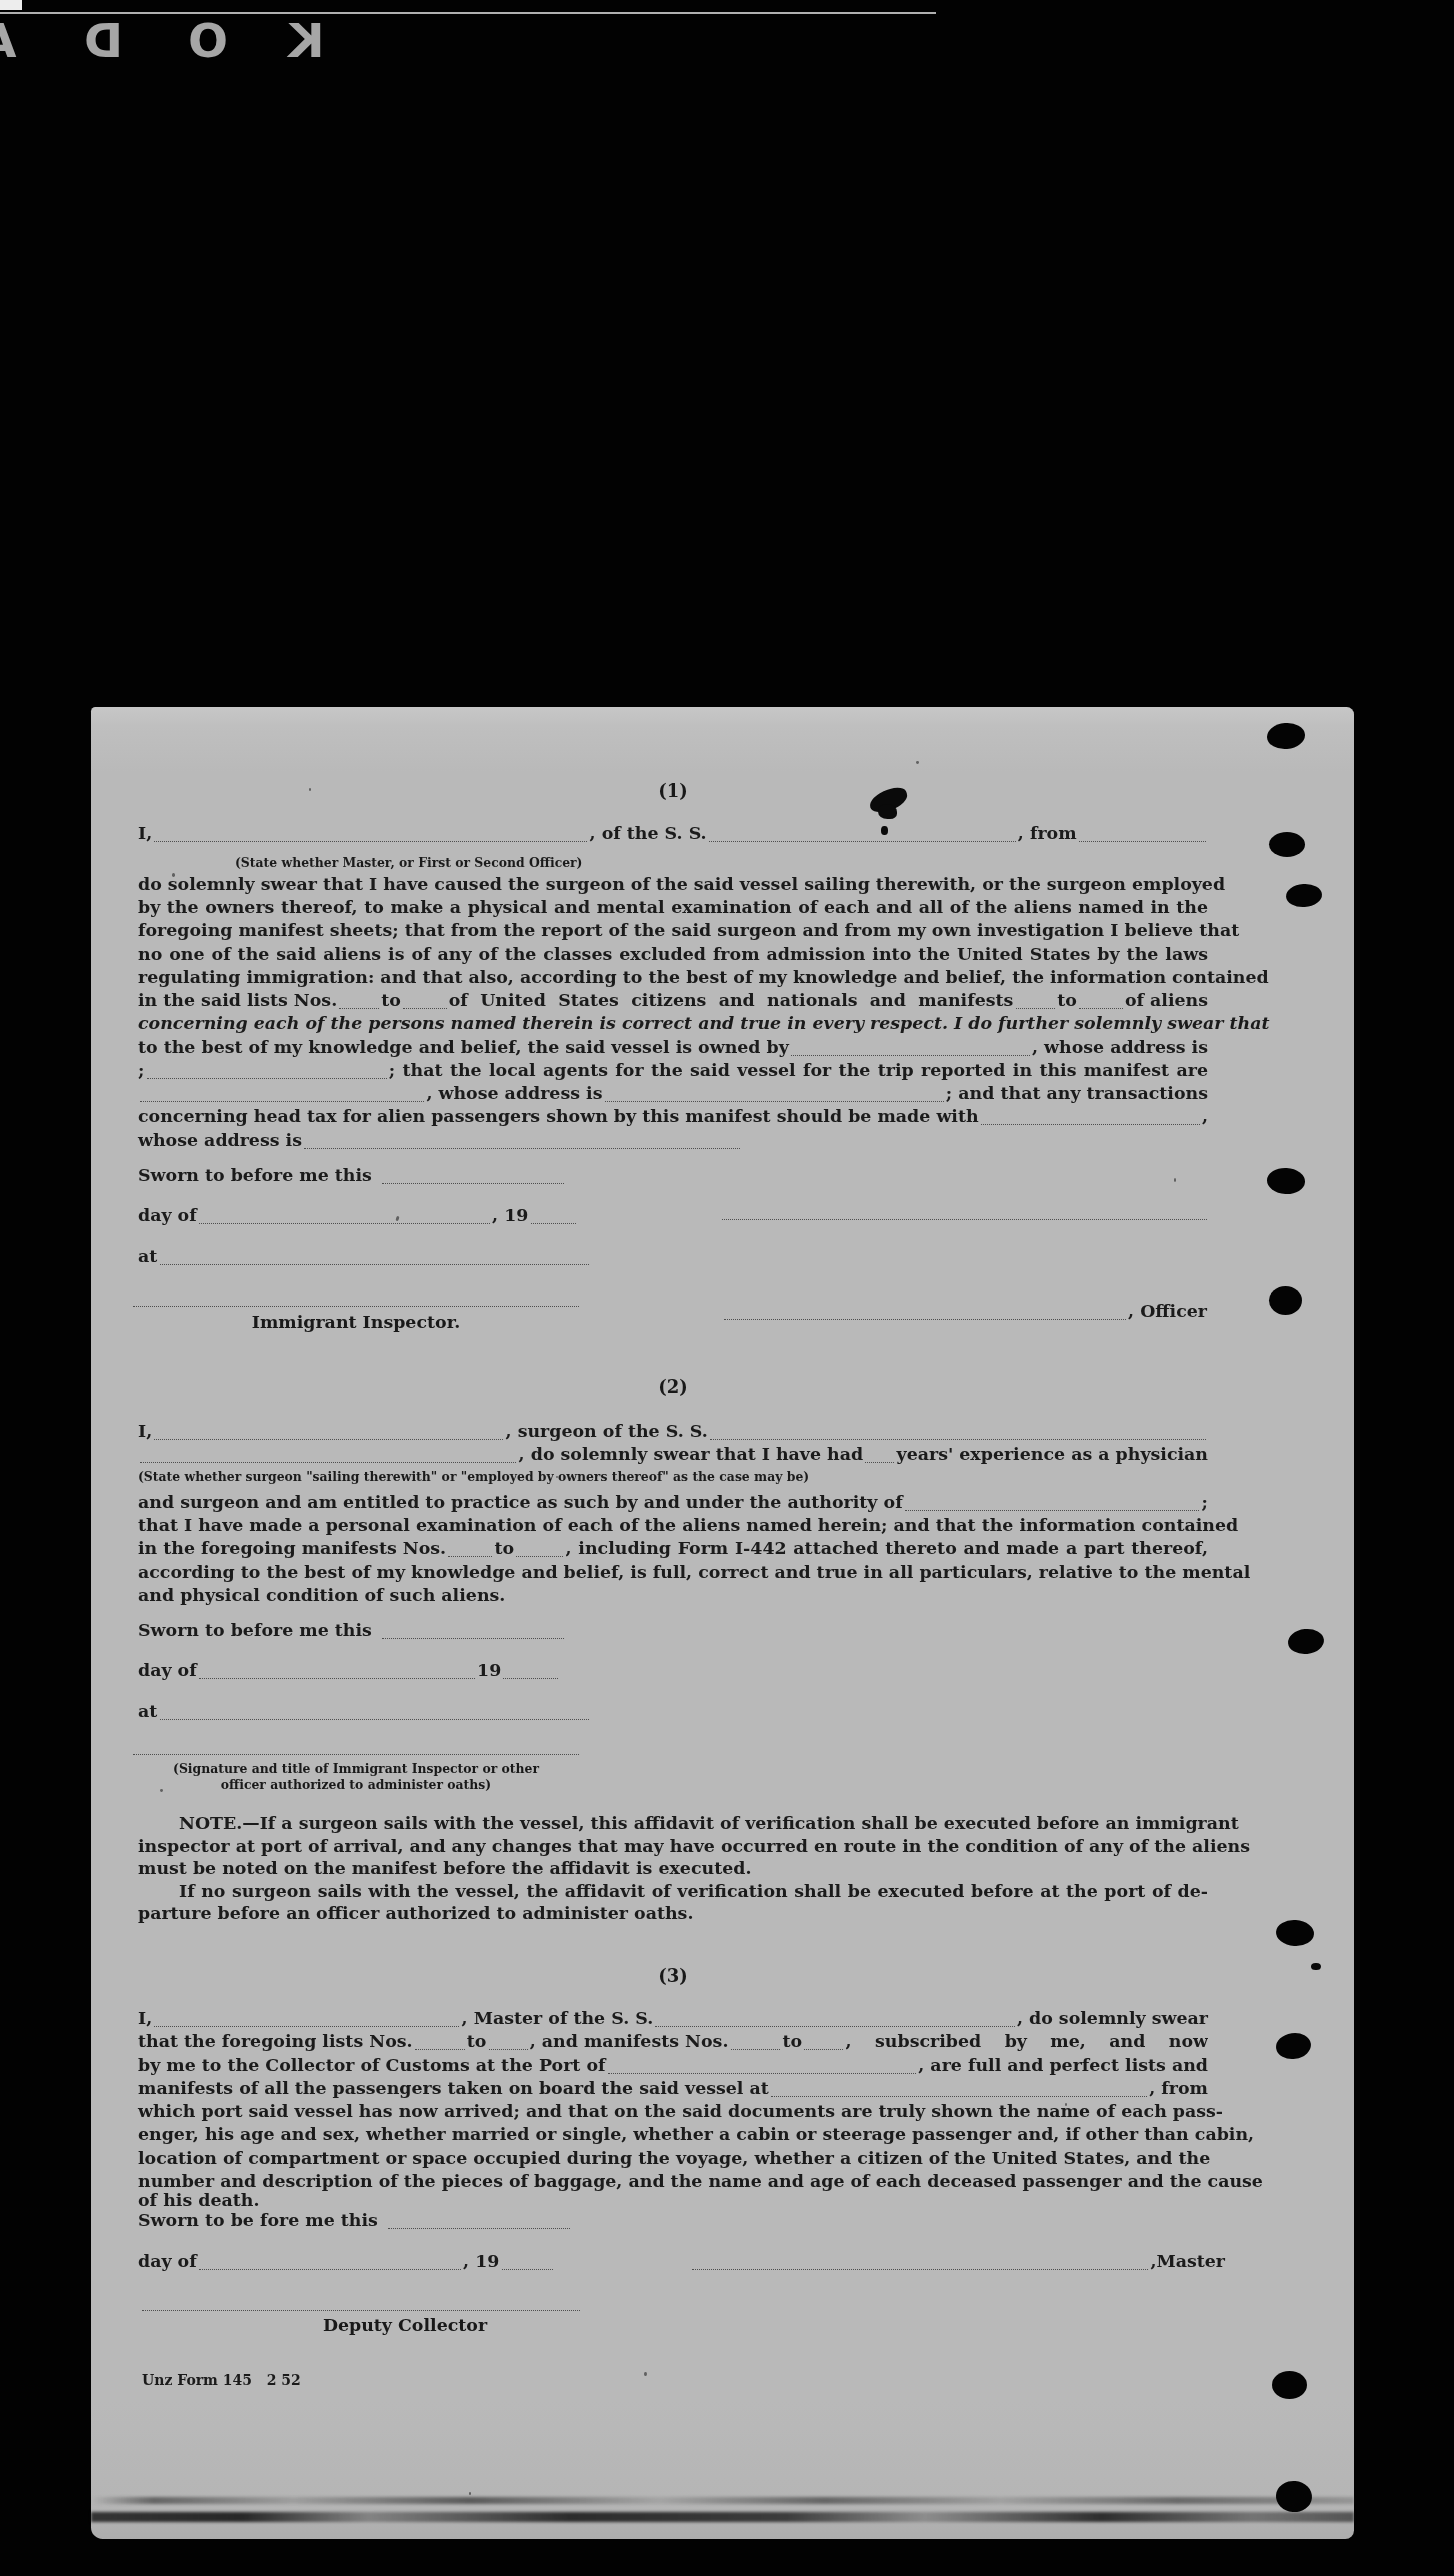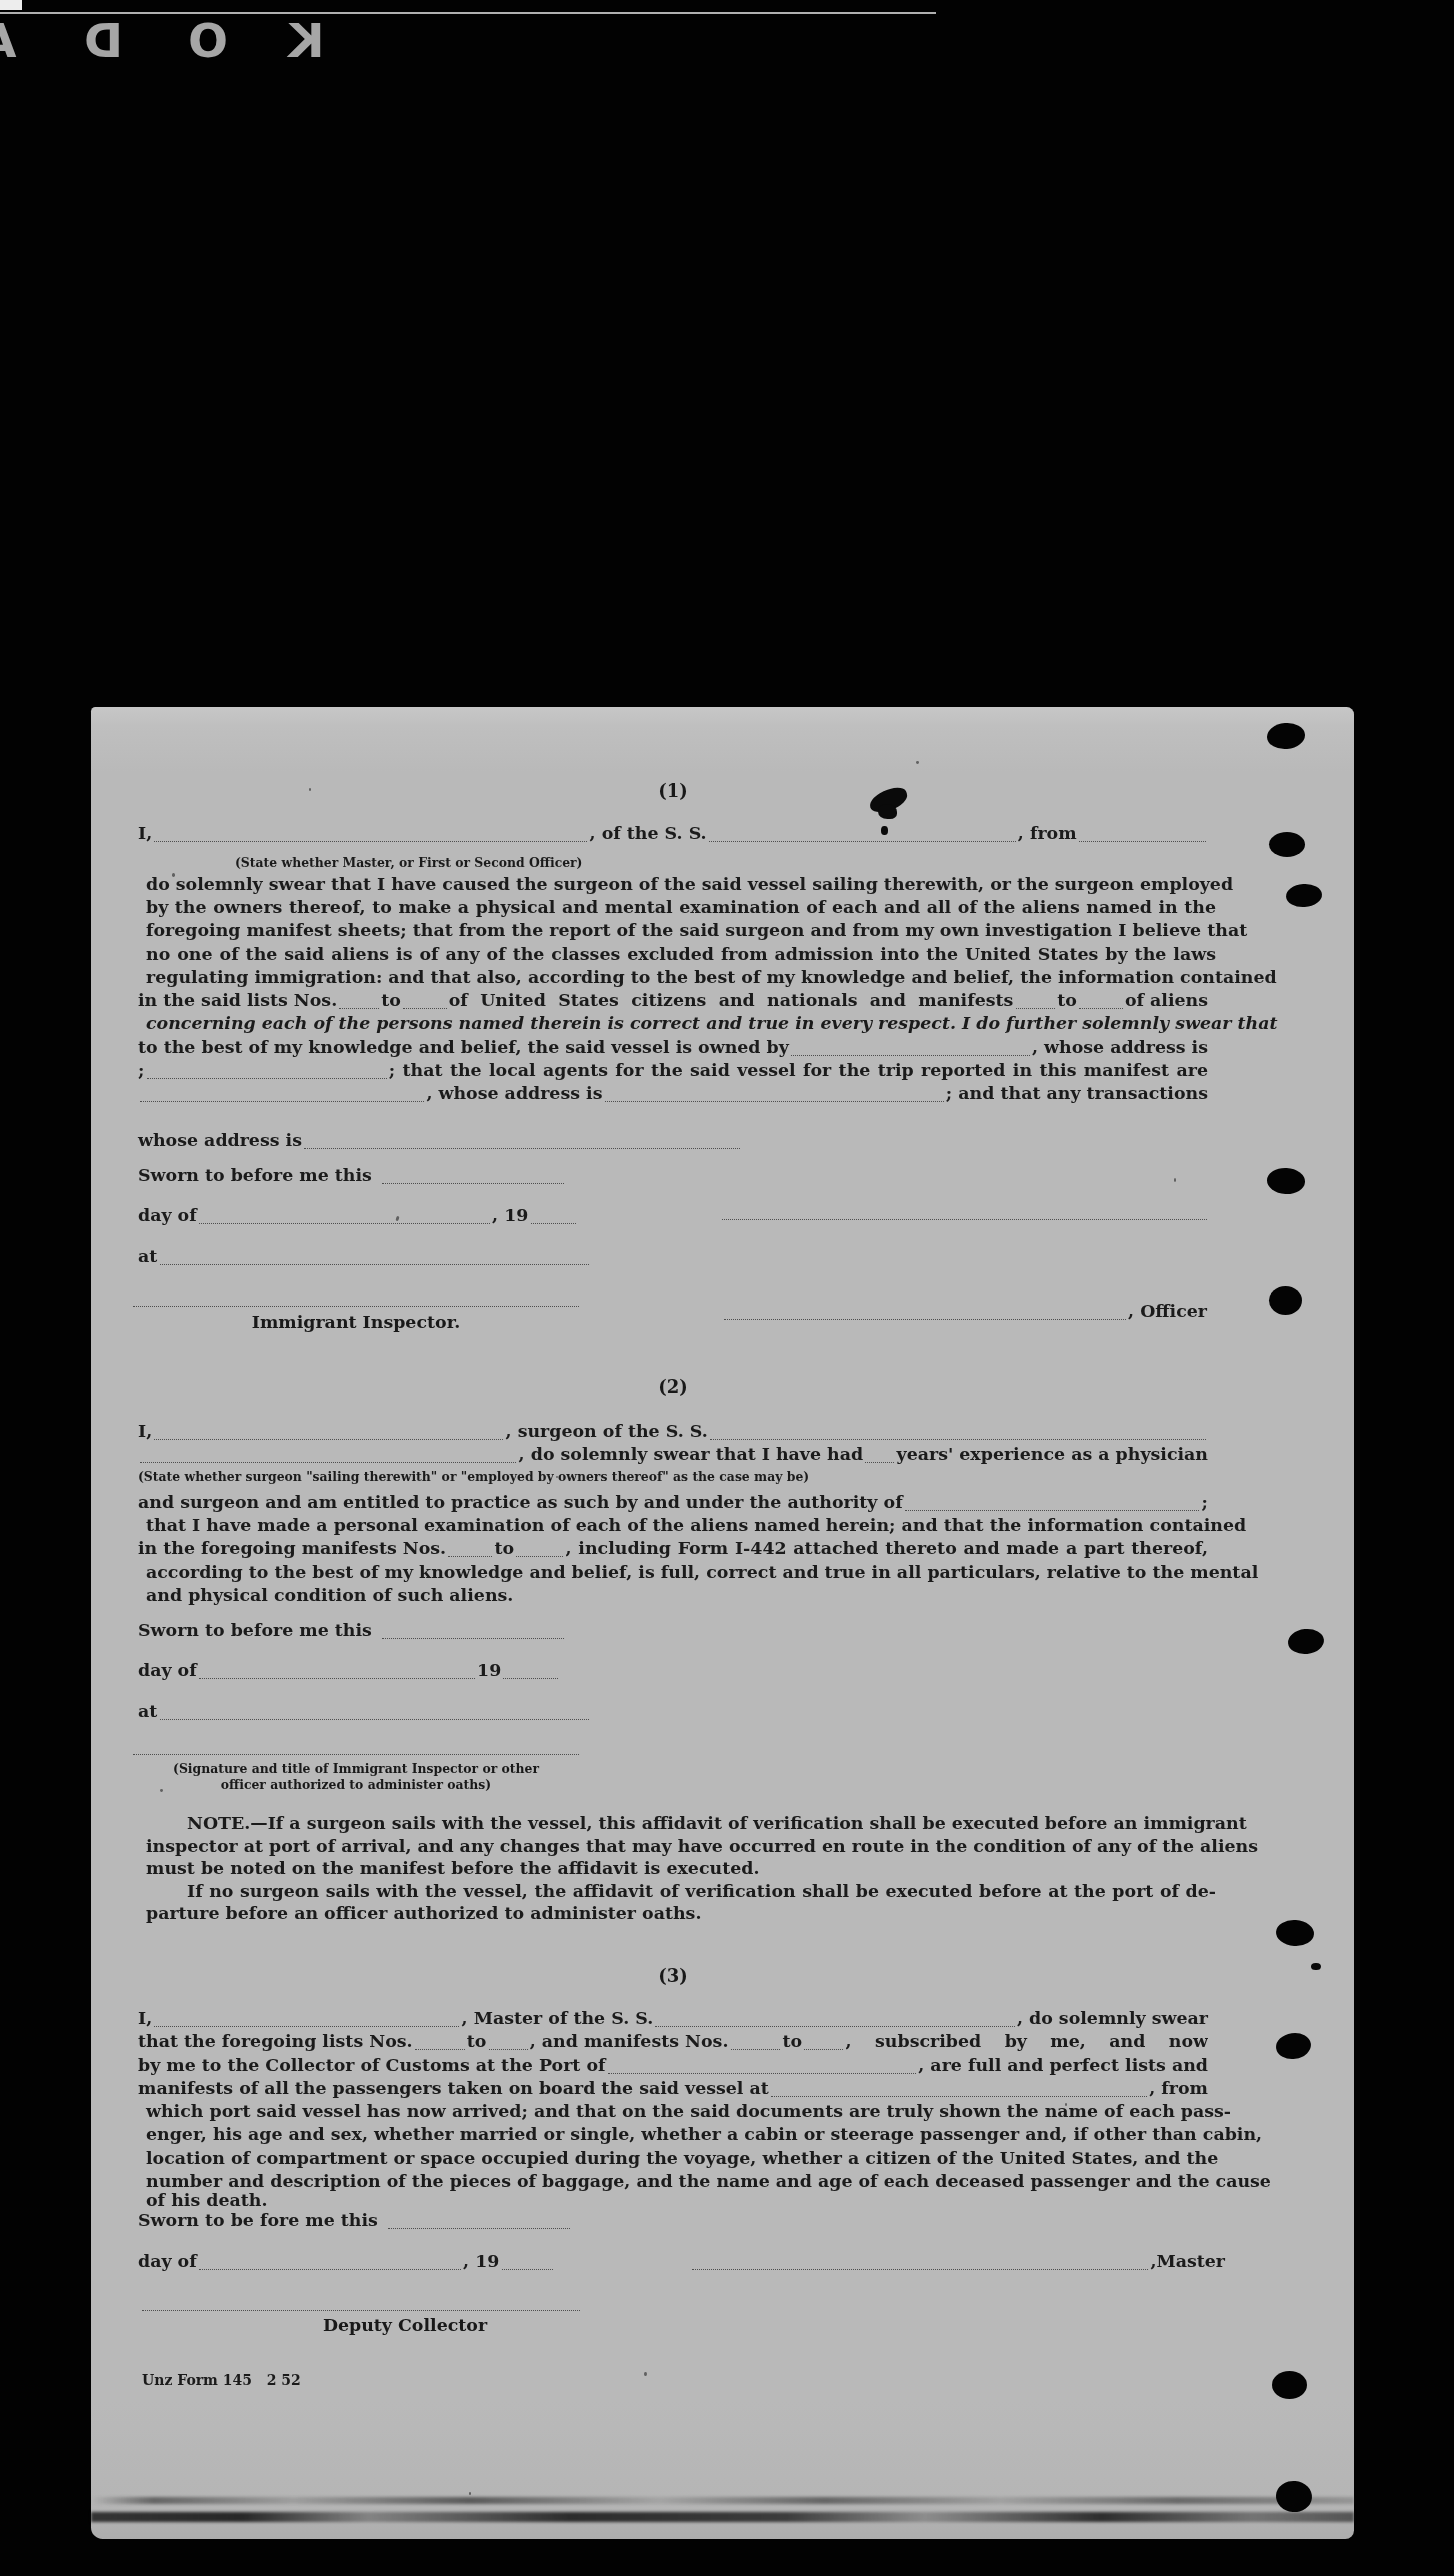--- a/index.html
+++ b/index.html
@@ -20,21 +20,21 @@
     position:absolute;left:91px;top:707px;width:1263px;height:1832px;
     background:linear-gradient(180deg,#c7c7c7 0px,#bfbfbf 19px,#b9b9b9 65px,#b9b9b9 1694px,#b5b5b5 1796px,#adadad 1832px);
     border-radius:4.4px 7.3px 8.7px 11.6px;
     color:#1a1a1a;
   }
   .row{
     position:absolute;left:47px;width:1070px;display:flex;align-items:flex-end;
     font-size:17.4px;font-weight:bold;line-height:22px;white-space:pre;color:#1b1b1b;
   }
   .jl{
-    position:absolute;left:55px;width:1070px;font-size:17.4px;font-weight:bold;line-height:22px;
+    position:absolute;left:47px;width:1070px;font-size:17.4px;font-weight:bold;line-height:22px;
     white-space:nowrap;text-align:justify;text-align-last:justify;color:#1b1b1b;
   }
   .plain{text-align:right;text-align-last:left;}
   .center{position:absolute;left:47px;width:1070px;text-align:center;font-size:18px;font-weight:bold;color:#191919;}
   .fill{border-bottom:1.5px dotted #4e4e4e;height:5.8px;margin:0 2.2px 2.2px 2.2px;}
   .f1{flex:1 1 auto;}
   .stretch{flex:1 1 auto;text-align:justify;text-align-last:justify;white-space:normal;overflow:hidden;max-height:22px;}
   .small{font-size:12.4px;line-height:16px;}
   .lineabs{position:absolute;height:8.7px;border-bottom:1.5px dotted #4e4e4e;}
   .hole{position:absolute;background:#040404;border-radius:50%;}
@@ -101,20 +101,25 @@
     <span>;</span>
     <span class="fill" style="width:240px;"></span>
     <span class="stretch">; that the local agents for the said vessel for the trip reported in this manifest are</span>
   </div>
   <div class="row" style="top:375px;">
     <span class="fill" style="width:284px;"></span>
     <span>, whose address is</span>
     <span class="fill f1"></span>
     <span>; and that any transactions</span>
   </div>
+  <div class="row" style="top:398px;">
+    <span>concerning head tax for alien passengers shown by this manifest should be made with</span>
+    <span class="fill f1"></span>
+    <span>,</span>
+  </div>
   <div class="row" style="top:422px;">
     <span>whose address is</span>
     <span class="fill" style="width:436px;"></span>
   </div>
 
   <div class="row" style="top:457px;">
     <span>Sworn to before me this</span>
     <span class="fill" style="width:182px;margin-left:10.2px;"></span>
   </div>
   <div class="row" style="top:497px;">

